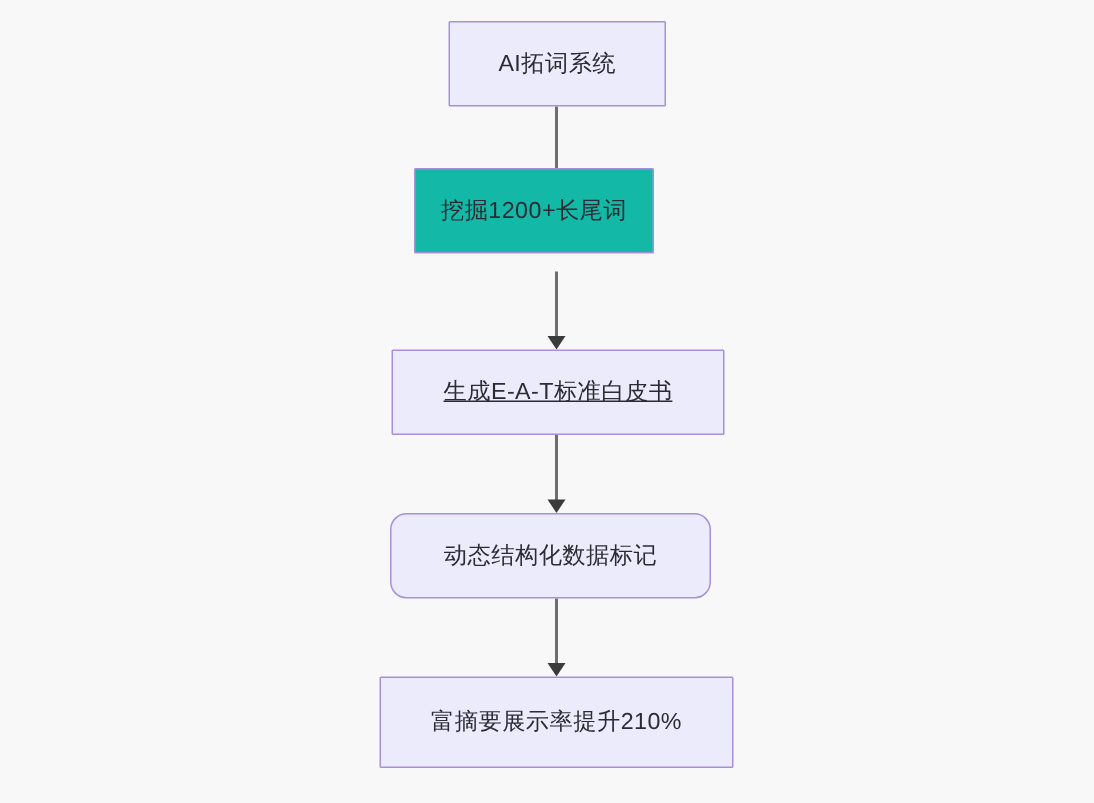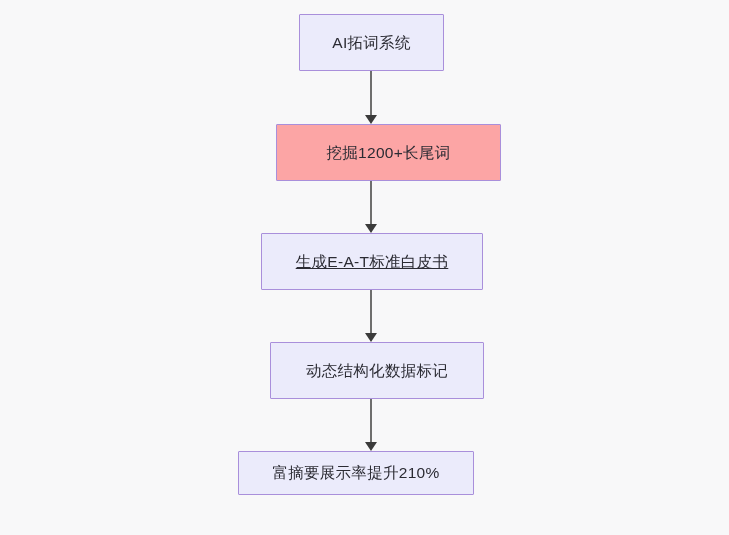--- a/index.html
+++ b/index.html
@@ -78,26 +78,26 @@
     <div class="edge-arrow" style="top: 43px; border-top-color: rgb(59, 59, 59);"></div>
   </div>
   <div class="edge" style="left: 371px; top: 399px; height: 52px;">
     <div class="edge-line" style="height: 44px; background: rgb(110, 110, 110);"></div>
     <div class="edge-arrow" style="top: 43px; border-top-color: rgb(59, 59, 59);"></div>
   </div>
 
   <div class="node" style="left: 299px; top: 14px; width: 145px; height: 57px; background: rgb(235, 235, 251); border-color: rgb(169, 143, 219); color: rgb(43, 43, 51);">
     <span class="node-label">AI拓词系统</span>
   </div>
-  <div class="node" style="left: 276px; top: 124px; width: 225px; height: 57px; background: #fca5a5; border-color: rgb(169, 143, 219); color: rgb(43, 43, 51);">
+  <div class="node" style="left: 276px; top: 112px; width: 160px; height: 57px; background: #14b8a6; border-color: rgb(169, 143, 219); color: rgb(43, 43, 51);">
     <span class="node-label">挖掘1200+长尾词</span>
   </div>
   <div class="node" style="left: 261px; top: 233px; width: 222px; height: 57px; background: rgb(235, 235, 251); border-color: rgb(169, 143, 219); color: rgb(43, 43, 51); text-decoration: underline;">
     <span class="node-label">生成E-A-T标准白皮书</span>
   </div>
-  <div class="node" style="left: 270px; top: 342px; width: 214px; height: 57px; background: rgb(235, 235, 251); border-color: rgb(169, 143, 219); color: rgb(43, 43, 51);">
+  <div class="node" style="left: 260px; top: 342px; width: 214px; height: 57px; background: rgb(235, 235, 251); border-color: rgb(169, 143, 219); color: rgb(43, 43, 51); border-radius: 11px;">
     <span class="node-label">动态结构化数据标记</span>
   </div>
-  <div class="node" style="left: 238px; top: 451px; width: 236px; height: 44px; background: rgb(235, 235, 251); border-color: rgb(169, 143, 219); color: rgb(43, 43, 51);">
+  <div class="node" style="left: 253px; top: 451px; width: 236px; height: 61px; background: rgb(235, 235, 251); border-color: rgb(169, 143, 219); color: rgb(43, 43, 51);">
     <span class="node-label">富摘要展示率提升210%</span>
   </div>
 
 </div>
 
 </body></html>

